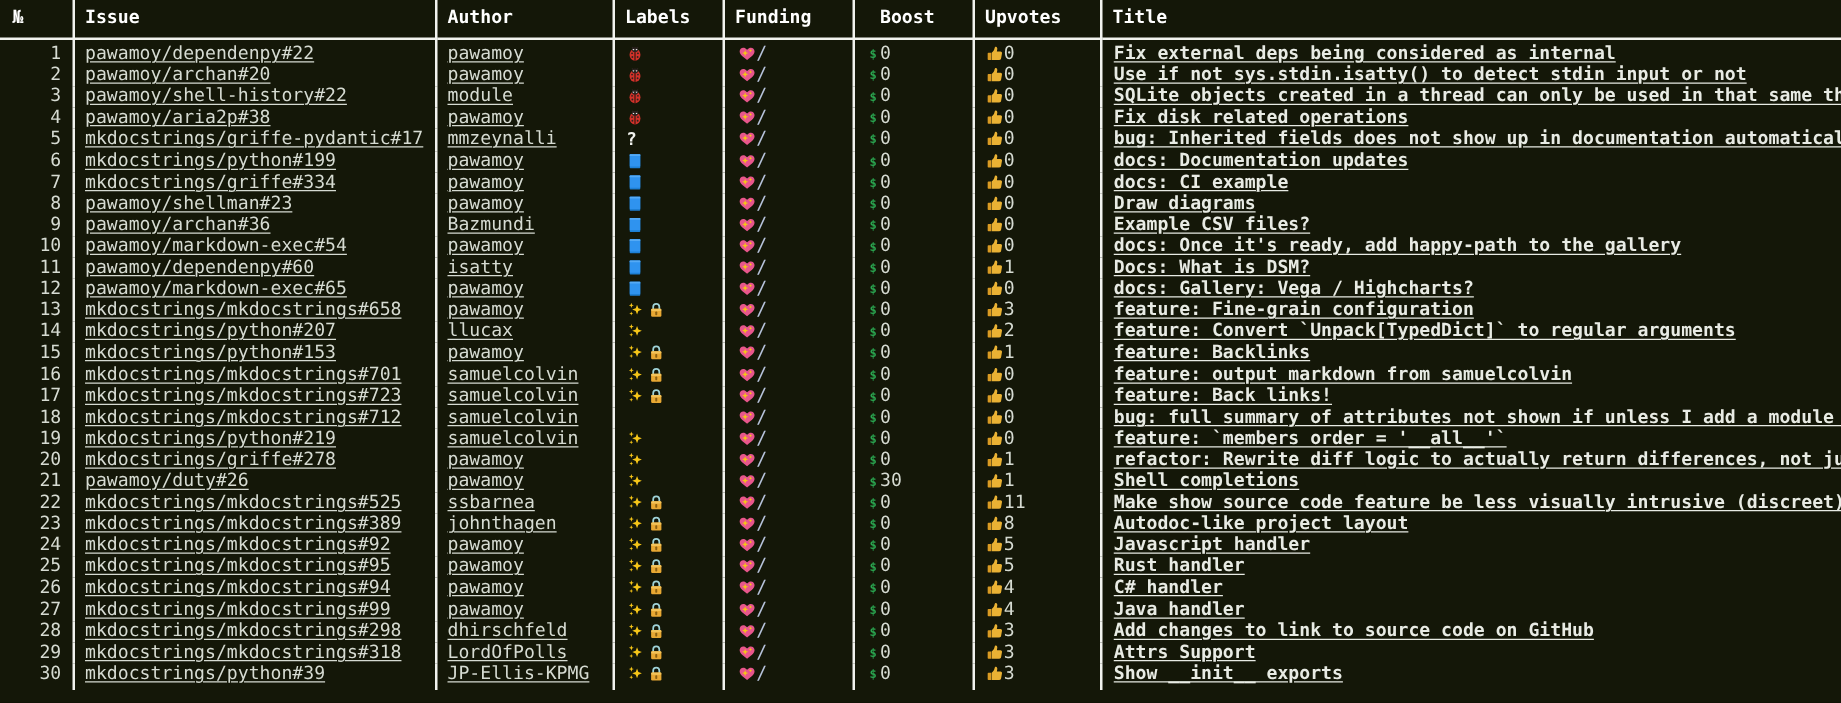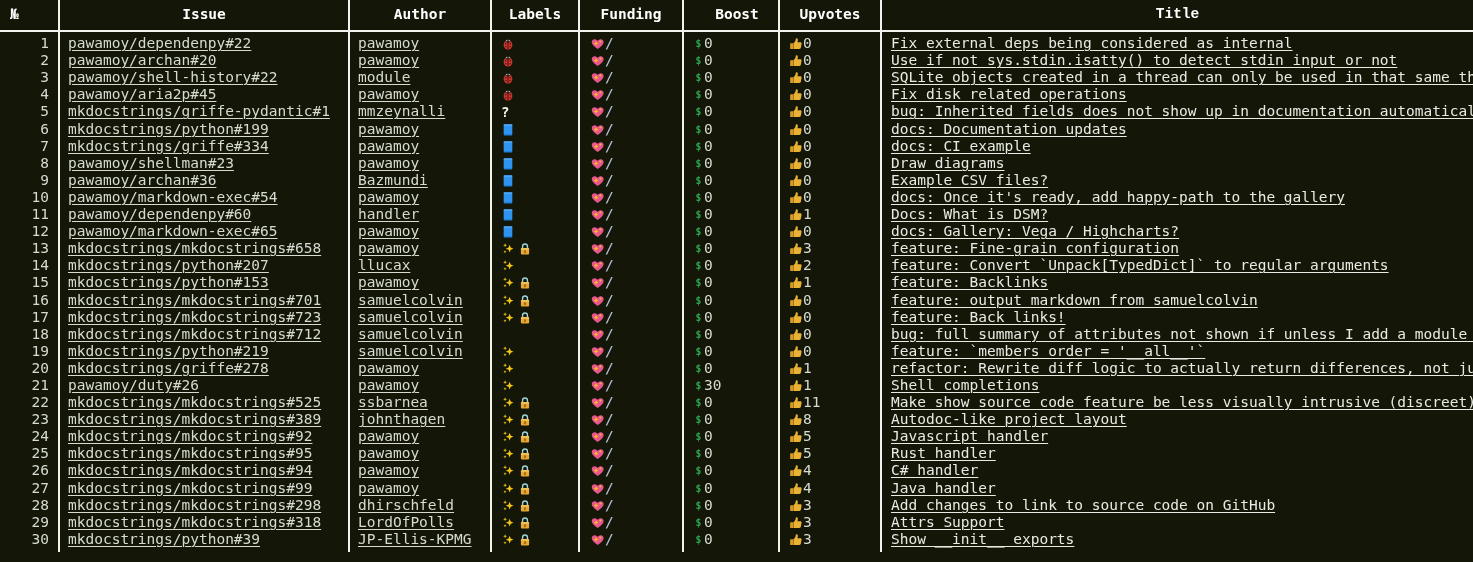--- a/index.html
+++ b/index.html
@@ -24,53 +24,53 @@
     background: #141708;
     position: relative;
   }
   table.issues {
     border-collapse: collapse;
     width: 1473px;
     table-layout: fixed;
   }
   
   thead th {
-    text-align: center;
+    text-align: left;
     font-weight: bold;
     color: #ffffff;
     background: #141708;
     padding: 6px 8px 7px 8px;
     border-right: 2px solid #f2f3ef;
     border-bottom: 2px solid #f2f3ef;
     white-space: nowrap;
     vertical-align: middle;
     font-size: 14.5px;
     letter-spacing: 0px;
   }
-  thead th.last-col { border-right: none; font-family: Liberation Mono, monospace; }
+  thead th.last-col { border-right: none; }
   thead th.col-num { width: 40px; text-align: left; padding-left: 10px; }
   thead th.col-issue { width: 272px; }
   thead th.col-author { width: 124px; margin-left: 43px; }
   thead th.col-labels { width: 70px; }
   thead th.col-funding { width: 86px; }
   thead th.col-boost { width: 66px; padding-left: 20px; }
   thead th.col-upvotes { width: 84px; }
   thead th.col-title { width: auto; }
 
   tbody td {
     padding: 0 8px;
     border-right: 2px solid #f2f3ef;
     vertical-align: middle;
     white-space: nowrap;
     overflow: visible;
     height: 17.1px;
     line-height: 17.1px;
     font-size: 14.5px;
   }
-  tbody td.last-col { border-right: none; }
+  tbody td.last-col { border-right: none; font-weight: bold; }
   tbody tr:first-child td { padding-top: 3px; }
   tbody tr:last-child td { padding-bottom: 4px; }
 
   td.c-num {
     color: #d6dbd2;
     text-align: right;
     padding-right: 9px;
     padding-left: 0;
   }
   .link {
@@ -205,21 +205,21 @@
                 <text x="8" y="13" font-family="DejaVu Sans Mono, monospace" font-size="14" font-weight="bold" fill="#2aa44f" text-anchor="middle">$</text>
               </svg></span><span class="num-val">0</span></td>
           <td class="c-upvotes"><span class="emoji"><svg class="ico" width="14" height="14" viewBox="0 0 16 16">
                 <path d="M2.0 7.1 h2.6 v6.7 H2.0 a.7.7 0 0 1 -.7-.7 V7.8 a.7.7 0 0 1 .7-.7 Z" fill="#d99a22"></path>
                 <path d="M5.0 7.0 C6.3 6.2 7.4 4.6 7.6 3.0 C7.7 2.0 8.2 1.4 8.9 1.5 C9.7 1.6 10.2 2.4 10.1 3.6 L9.7 6.0 h3.3 c.9 0 1.5.7 1.4 1.5 l-.8 4.6 c-.1.9-.8 1.5-1.7 1.5 H5.0 Z" fill="#eab234"></path>
               </svg></span><span class="num-val">0</span></td>
           <td class="c-title last-col"><a class="link title-link">SQLite objects created in a thread can only be used in that same thread</a></td>
         </tr>
         <tr>
           <td class="c-num">4</td>
-          <td class="c-issue"><a class="link">pawamoy/aria2p#45</a></td>
+          <td class="c-issue"><a class="link">pawamoy/aria2p#38</a></td>
           <td class="c-author"><a class="link">pawamoy</a></td>
           <td class="c-labels"><span class="emoji"><svg class="ico" width="14" height="14" viewBox="0 0 16 16">
                 <ellipse cx="8" cy="9" rx="5" ry="5.5" fill="#d1322a"></ellipse>
                 <path d="M8 3.5 L8 14.5" stroke="#3a1410" stroke-width="1.1"></path>
                 <ellipse cx="8" cy="4.3" rx="2.8" ry="2.2" fill="#2b2320"></ellipse>
                 <circle cx="6.6" cy="4.1" r=".7" fill="#fff"></circle>
                 <circle cx="9.4" cy="4.1" r=".7" fill="#fff"></circle>
                 <circle cx="5.3" cy="7.6" r=".85" fill="#2b2320"></circle>
                 <circle cx="10.7" cy="7.6" r=".85" fill="#2b2320"></circle>
                 <circle cx="5.6" cy="11" r=".85" fill="#2b2320"></circle>
@@ -235,21 +235,21 @@
                 <text x="8" y="13" font-family="DejaVu Sans Mono, monospace" font-size="14" font-weight="bold" fill="#2aa44f" text-anchor="middle">$</text>
               </svg></span><span class="num-val">0</span></td>
           <td class="c-upvotes"><span class="emoji"><svg class="ico" width="14" height="14" viewBox="0 0 16 16">
                 <path d="M2.0 7.1 h2.6 v6.7 H2.0 a.7.7 0 0 1 -.7-.7 V7.8 a.7.7 0 0 1 .7-.7 Z" fill="#d99a22"></path>
                 <path d="M5.0 7.0 C6.3 6.2 7.4 4.6 7.6 3.0 C7.7 2.0 8.2 1.4 8.9 1.5 C9.7 1.6 10.2 2.4 10.1 3.6 L9.7 6.0 h3.3 c.9 0 1.5.7 1.4 1.5 l-.8 4.6 c-.1.9-.8 1.5-1.7 1.5 H5.0 Z" fill="#eab234"></path>
               </svg></span><span class="num-val">0</span></td>
           <td class="c-title last-col"><a class="link title-link">Fix disk related operations</a></td>
         </tr>
         <tr>
           <td class="c-num">5</td>
-          <td class="c-issue"><a class="link">mkdocstrings/griffe-pydantic#1</a></td>
+          <td class="c-issue"><a class="link">mkdocstrings/griffe-pydantic#17</a></td>
           <td class="c-author"><a class="link">mmzeynalli</a></td>
           <td class="c-labels"><span class="emoji" style="font-weight:bold;color:#f2f3ef;font-family:'DejaVu Sans Mono',monospace;font-size:14px;">?</span></td>
           <td class="c-funding"><span class="emoji"><svg class="ico" width="15" height="14" viewBox="0 0 16 16">
                 <path d="M8.2 13.6 C3.4 10.4 1.4 8.3 1.4 5.8 C1.4 3.9 2.9 2.5 4.7 2.5 C5.9 2.5 7.1 3.1 8.2 4.4 C9.3 3.1 10.5 2.5 11.7 2.5 C13.5 2.5 15 3.9 15 5.8 C15 8.3 13 10.4 8.2 13.6 Z" fill="#e8568c"></path>
                 <path d="M6.4 4.6 L7.2 6.6 L9.2 7.4 L7.2 8.2 L6.4 10.2 L5.6 8.2 L3.6 7.4 L5.6 6.6 Z" fill="#f5c518"></path>
                 <path d="M11.3 3.6 L11.75 4.7 L12.9 5.15 L11.75 5.6 L11.3 6.7 L10.85 5.6 L9.7 5.15 L10.85 4.7 Z" fill="#f5c518"></path>
               </svg></span><span class="slash">/</span></td>
           <td class="c-boost"><span class="emoji"><svg class="ico" width="11" height="14" viewBox="0 0 16 16">
                 <text x="8" y="13" font-family="DejaVu Sans Mono, monospace" font-size="14" font-weight="bold" fill="#2aa44f" text-anchor="middle">$</text>
               </svg></span><span class="num-val">0</span></td>
@@ -370,21 +370,21 @@
               </svg></span><span class="num-val">0</span></td>
           <td class="c-upvotes"><span class="emoji"><svg class="ico" width="14" height="14" viewBox="0 0 16 16">
                 <path d="M2.0 7.1 h2.6 v6.7 H2.0 a.7.7 0 0 1 -.7-.7 V7.8 a.7.7 0 0 1 .7-.7 Z" fill="#d99a22"></path>
                 <path d="M5.0 7.0 C6.3 6.2 7.4 4.6 7.6 3.0 C7.7 2.0 8.2 1.4 8.9 1.5 C9.7 1.6 10.2 2.4 10.1 3.6 L9.7 6.0 h3.3 c.9 0 1.5.7 1.4 1.5 l-.8 4.6 c-.1.9-.8 1.5-1.7 1.5 H5.0 Z" fill="#eab234"></path>
               </svg></span><span class="num-val">0</span></td>
           <td class="c-title last-col"><a class="link title-link">docs: Once it's ready, add happy-path to the gallery</a></td>
         </tr>
         <tr>
           <td class="c-num">11</td>
           <td class="c-issue"><a class="link">pawamoy/dependenpy#60</a></td>
-          <td class="c-author"><a class="link">handler</a></td>
+          <td class="c-author"><a class="link">isatty</a></td>
           <td class="c-labels"><span class="emoji"><svg class="ico" width="14" height="14" viewBox="0 0 16 16">
                 <rect x="3.2" y="1.6" width="9.6" height="12.8" rx="0.6" fill="#1d7fd4"></rect>
                 <rect x="3.2" y="1.6" width="9.6" height="11.3" rx="0.6" fill="#2f93ef"></rect>
                 <rect x="3.2" y="1.6" width="9.6" height="1.6" fill="#55aaf5"></rect>
               </svg></span></td>
           <td class="c-funding"><span class="emoji"><svg class="ico" width="15" height="14" viewBox="0 0 16 16">
                 <path d="M8.2 13.6 C3.4 10.4 1.4 8.3 1.4 5.8 C1.4 3.9 2.9 2.5 4.7 2.5 C5.9 2.5 7.1 3.1 8.2 4.4 C9.3 3.1 10.5 2.5 11.7 2.5 C13.5 2.5 15 3.9 15 5.8 C15 8.3 13 10.4 8.2 13.6 Z" fill="#e8568c"></path>
                 <path d="M6.4 4.6 L7.2 6.6 L9.2 7.4 L7.2 8.2 L6.4 10.2 L5.6 8.2 L3.6 7.4 L5.6 6.6 Z" fill="#f5c518"></path>
                 <path d="M11.3 3.6 L11.75 4.7 L12.9 5.15 L11.75 5.6 L11.3 6.7 L10.85 5.6 L9.7 5.15 L10.85 4.7 Z" fill="#f5c518"></path>
               </svg></span><span class="slash">/</span></td>

